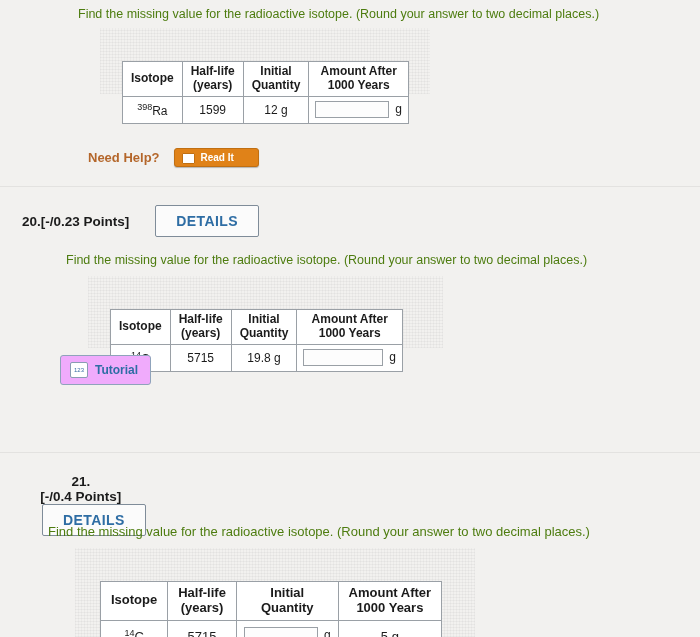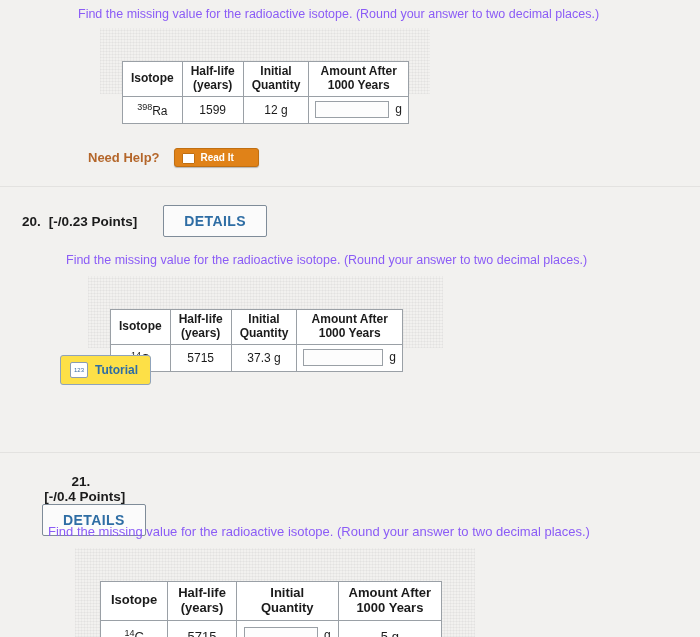--- a/index.html
+++ b/index.html
@@ -16,21 +16,21 @@
     position: relative;
   }
   .page {
     position: absolute;
     inset: 0;
   }
 
   
   .prompt {
     font-size: 12.5px;
-    color: #8b5cf6;
+    color: #4d7c0f;
     line-height: 1.3;
   }
 
   table.iso {
     border-collapse: collapse;
     background: #ffffff;
     font-size: 12px;
     margin-top: 33px;
   }
   table.iso th, table.iso td {
@@ -100,40 +100,40 @@
 
   
   .qhead {
     display: flex;
     align-items: center;
     gap: 0px;
     font-size: 13.5px;
     font-weight: bold;
   }
   .qnum { font-weight: bold; }
-  .qpoints { font-weight: bold; margin-left: 8px; }
+  .qpoints { font-weight: bold; }
   .details-btn {
     margin-left: 26px;
     border: 1px solid #7f8c99;
     background: #fbfbfb;
     color: #2e6da4;
     font-size: 14px;
     font-weight: bold;
     padding: 7px 20px;
     border-radius: 2px;
     letter-spacing: .4px;
   }
 
   
   .tutorial-btn {
     display: inline-flex;
     align-items: center;
     gap: 7px;
     border: 1px solid #8fa3bb;
-    background: #fde047;
+    background: #f0abfc;
     border-radius: 3px;
     padding: 6px 12px 6px 9px;
   }
   .tutorial-icon {
     width: 16px; height: 14px;
     background: #ffffff;
     border: 1px solid #8a9cb3;
     border-radius: 2px;
     font-size: 6px;
     color: #3b6ea5;
@@ -255,21 +255,21 @@
             <div>1000 Years</div>
           </th>
         </tr>
       </thead>
       <tbody>
         <tr>
           <td class="iso-name">
             <sup>14</sup><span>C</span>
           </td>
           <td>5715</td>
-          <td>37.3 g</td>
+          <td>19.8 g</td>
           <td style="padding:4px 6px;">
             <span class="ansbox" style="width:78px;"></span><span class="unit">g</span>
           </td>
         </tr>
       </tbody>
     </table>
   </div>
 
   <div class="region" style="left:60px; top:355px;">
     <span class="tutorial-btn">

